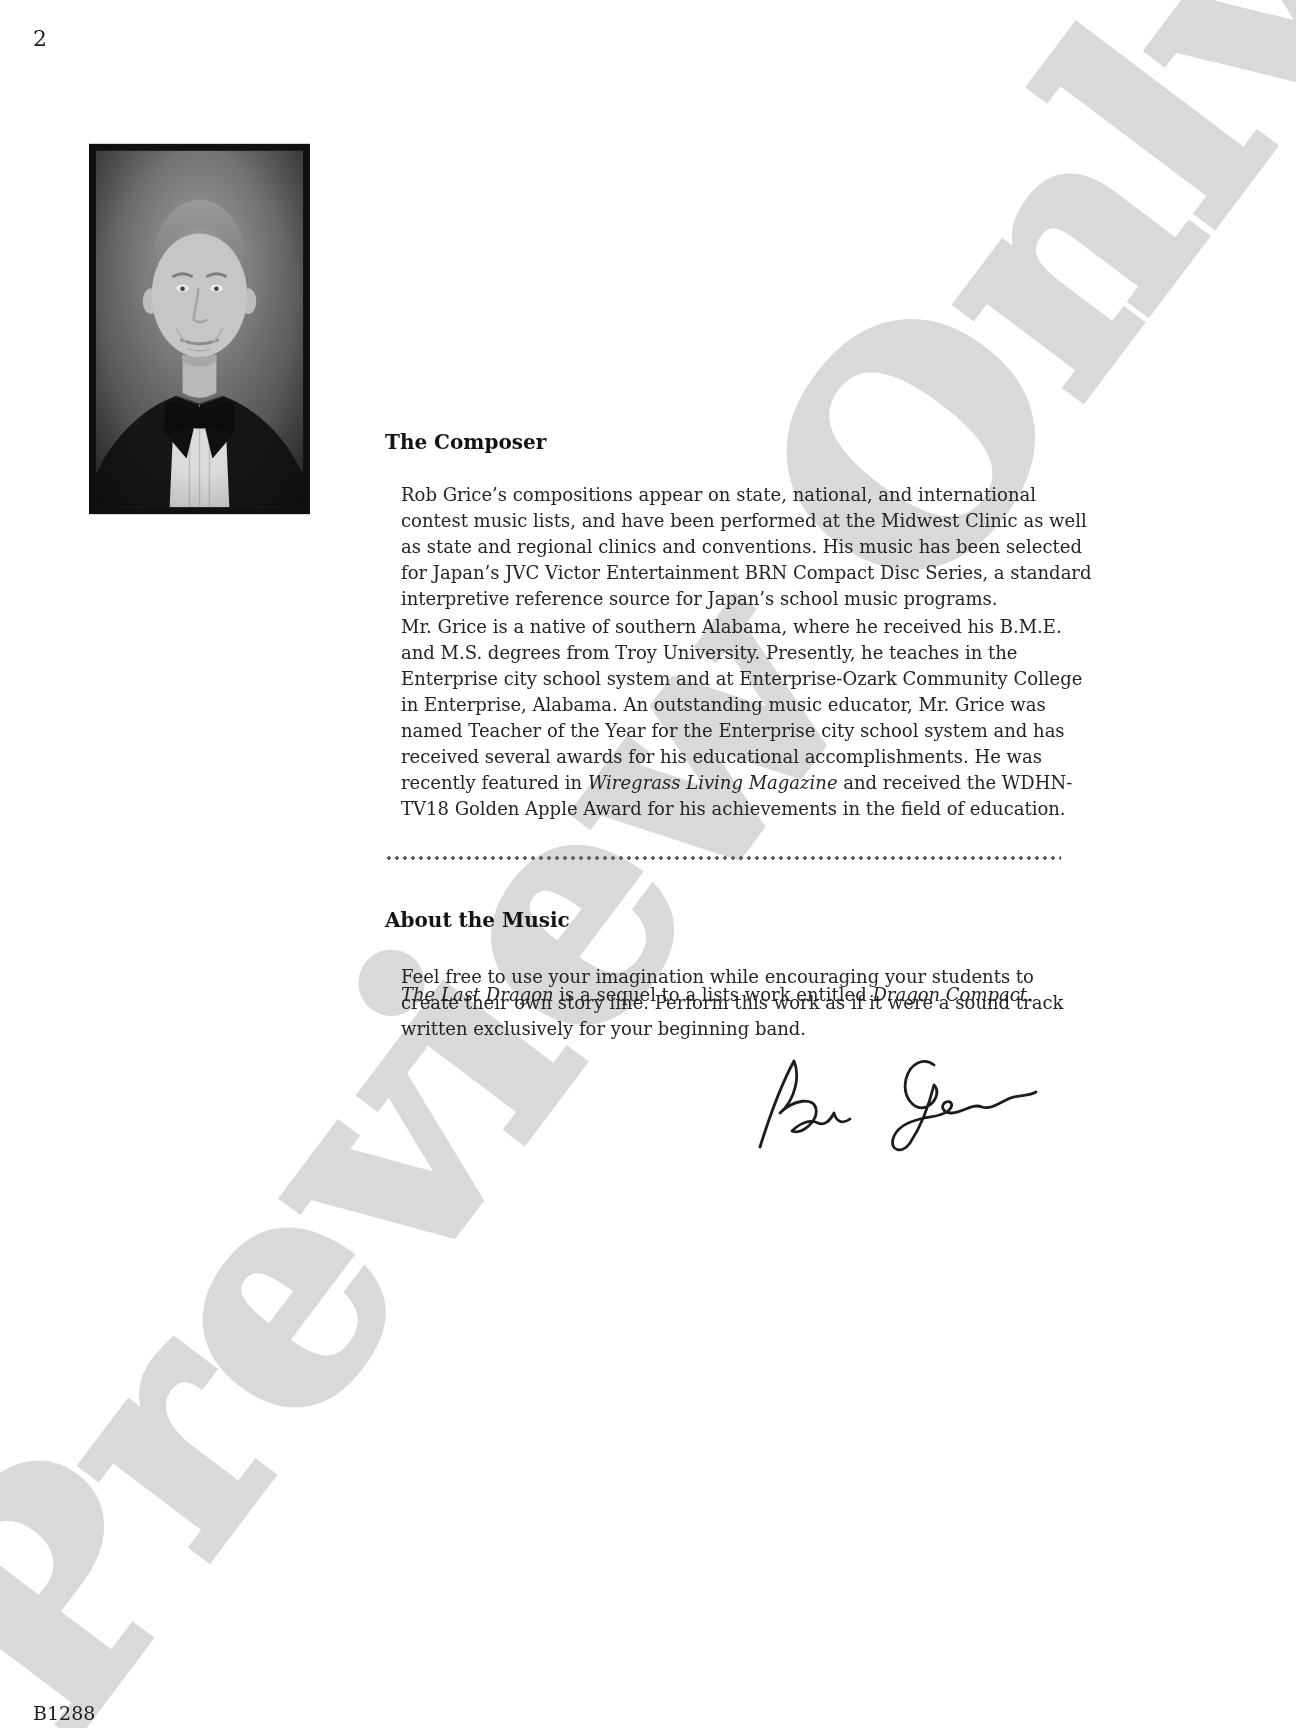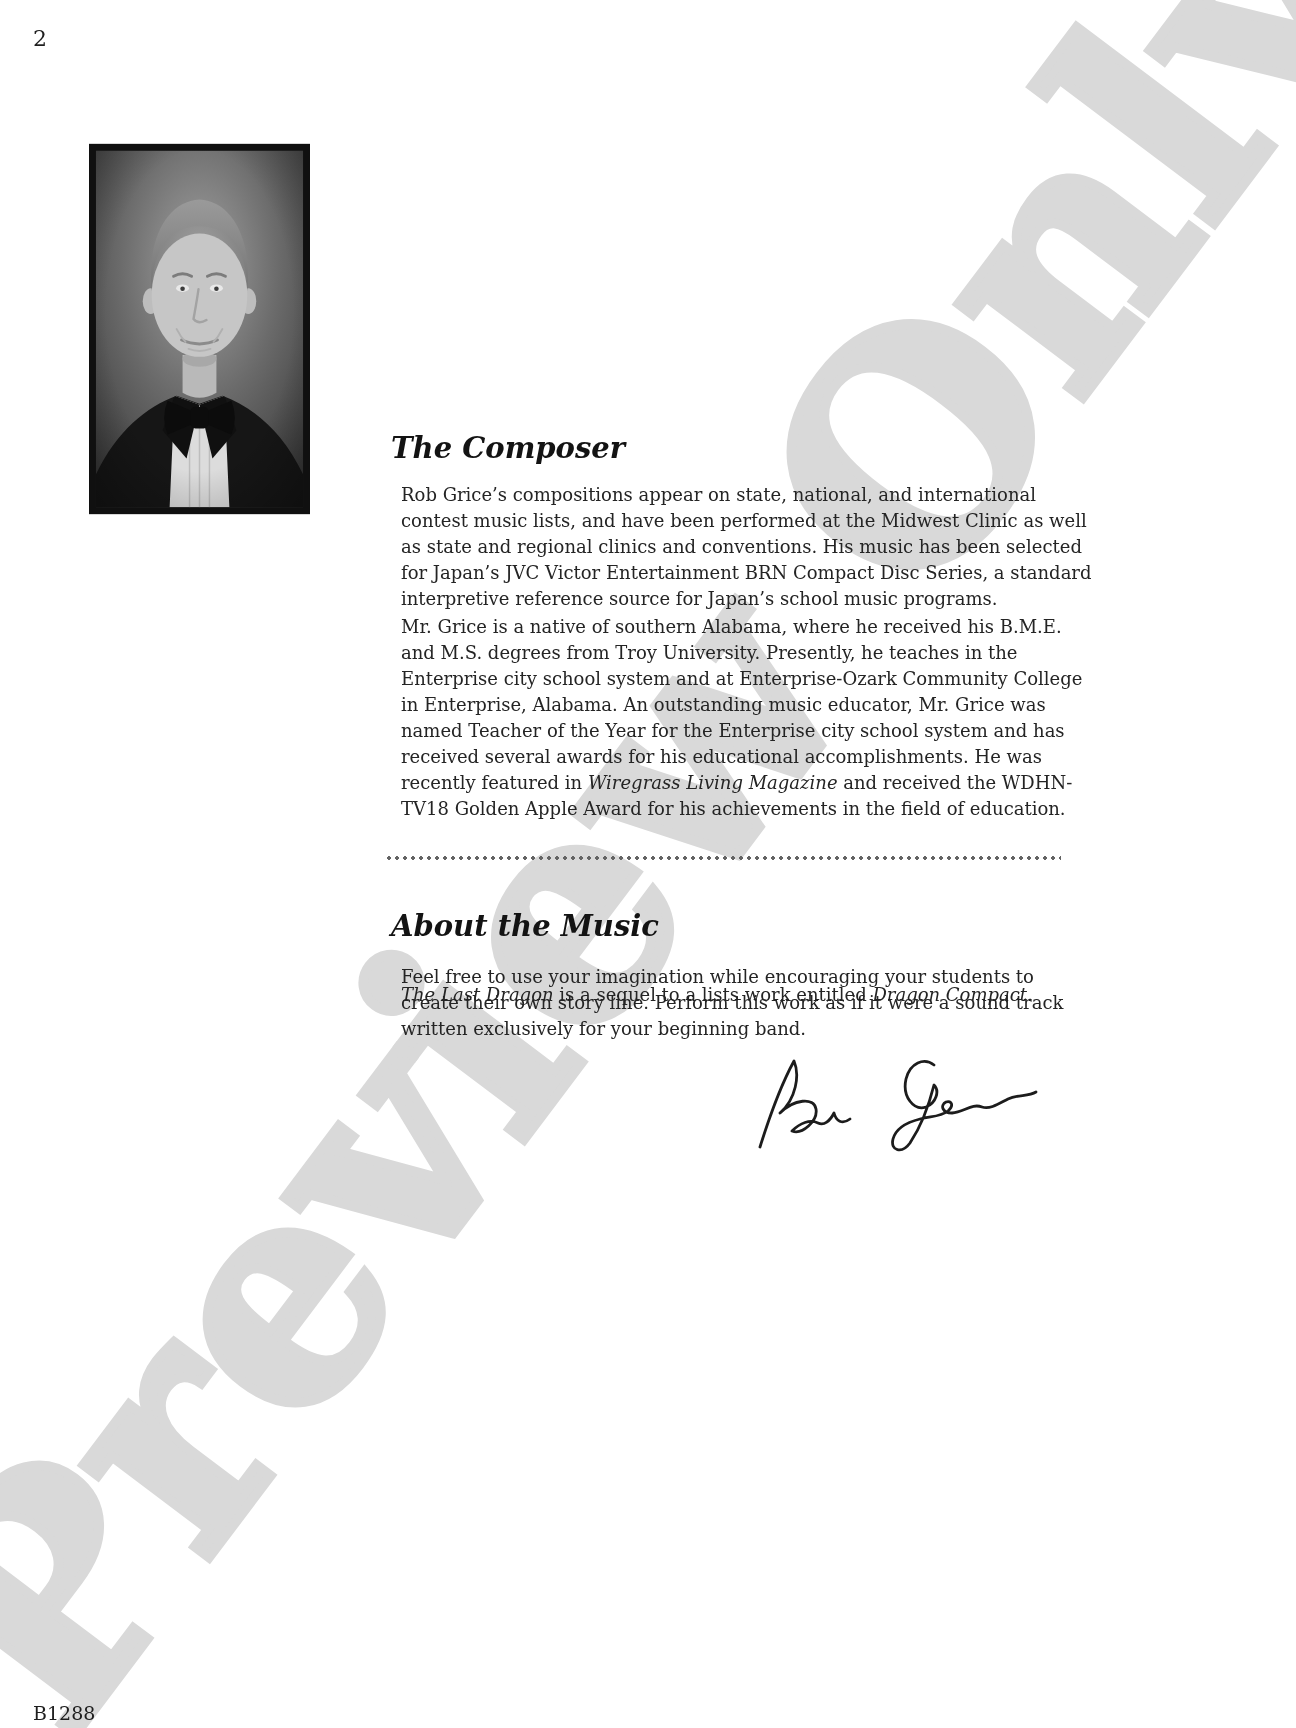--- a/index.html
+++ b/index.html
@@ -23,22 +23,22 @@
     color:#d9d9d9;
     -webkit-text-stroke:10px #d9d9d9;
     user-select:none;
   }
   .page-number{left:33px;top:26px;font-size:22px;}
   .catalog-number{left:33px;top:1662px;font-size:19px;margin-top:40px;}
   .photo{left:89px;top:143px;width:221px;height:372px;}
   .photo svg{display:block;}
   .heading{
     left:385px;width:695px;
-    font-size:29px;font-weight:bold;color:#131313;
-    line-height:36px;margin:6px;font-style:italic;
+    font-size:20px;font-weight:bold;color:#131313;
+    line-height:36px;margin:0;
   }
   .composer-heading{top:424px;}
   .about-heading{top:902px;}
   .body-par{
     left:385px;width:695px;
     font-size:18px;line-height:26px;margin:16px;
     color:#242424;
   }
   .body-par em{}
   .p1{top:466px;}

